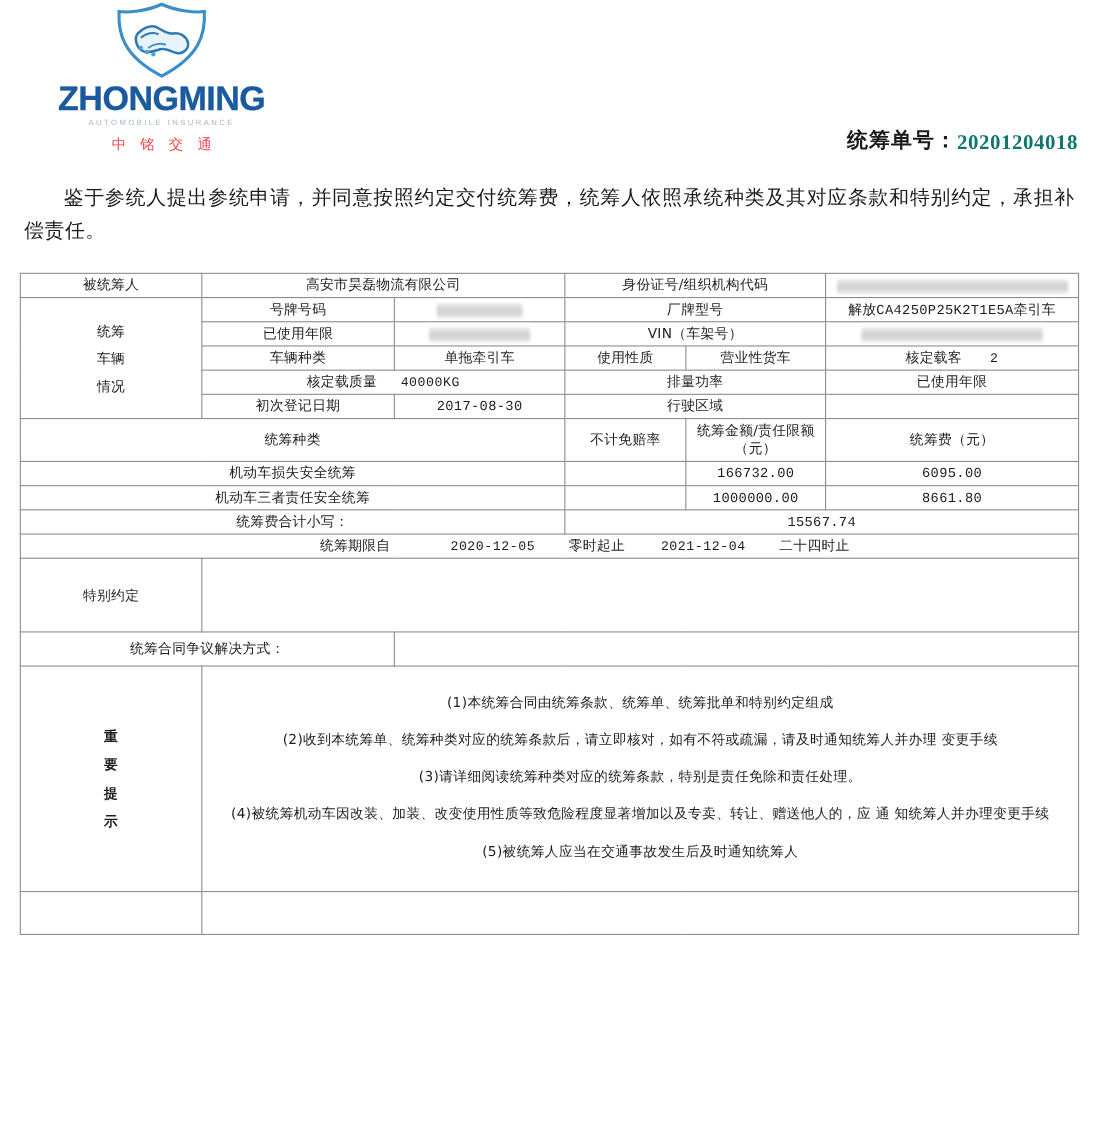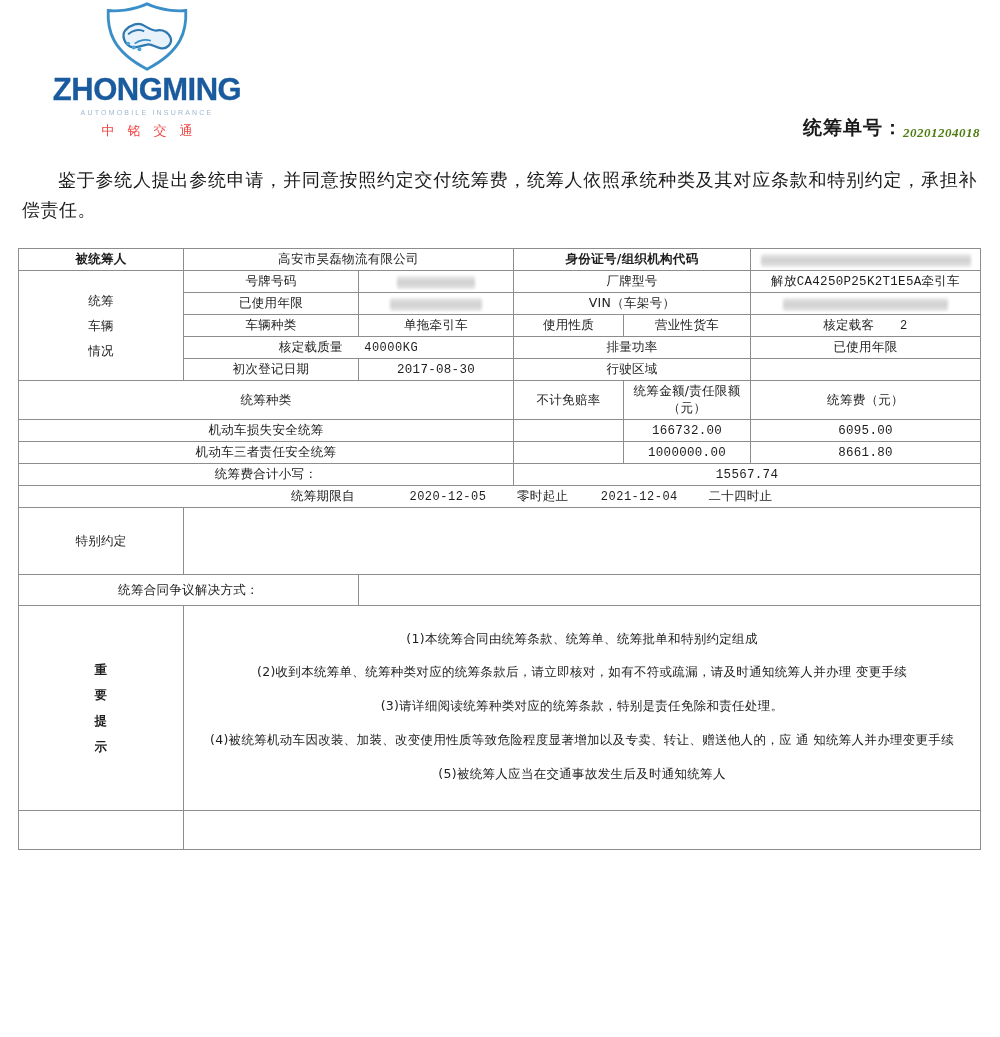--- a/index.html
+++ b/index.html
@@ -50,22 +50,22 @@
     border-radius:1px;filter:blur(1.2px);
   }
   .redact-a{width:72px;height:26px;margin-right:4px;}
   .redact-b{width:54px;height:24px;margin:0 1px;}
 
   .order-row{
     position:absolute;right:20px;top:115px;
     display:flex;align-items:flex-end;
   }
   .order-label{font-size:19px;font-weight:bold;letter-spacing:1px;}
-  .order-value{font-size:13px;font-weight:bold;color:#4d7c0f;letter-spacing:0.5px;
-    font-family:"Liberation Serif",serif;font-style:italic;}
+  .order-value{font-size:19px;font-weight:bold;color:#0f766e;letter-spacing:0.5px;
+    font-family:"Liberation Serif",serif;}
 
   
   .intro{
     position:absolute;left:22px;top:165px;width:955px;
     font-size:18px;line-height:1.65;letter-spacing:0.5px;text-align:justify;
   }
   .intro p{margin:0;text-indent:2em;}
 
   
   .tbl{
@@ -77,21 +77,21 @@
     border:1px solid #8d8d8d;
     font-size:12.5px;
     text-align:center;
     vertical-align:middle;
     padding:2px 3px;
     letter-spacing:0.3px;
     color:#1d1d1d;
   }
   .num{font-family:"Liberation Mono","DejaVu Sans Mono",monospace;font-size:12px;letter-spacing:0.5px;}
   .vstack{font-size:17px;font-weight:normal;line-height:2.0;letter-spacing:2px;}
-  .lbl{letter-spacing:0.6px;font-weight:bold;}
+  .lbl{letter-spacing:0.6px;}
   .left-pad{text-align:left;padding-left:10px;}
 
   .cell-blur{
     display:inline-block;height:13px;border-radius:2px;
     background:linear-gradient(180deg,#e8e8e8,#cfcfcf 50%,#e6e6e6);
     filter:blur(1.6px);vertical-align:middle;
   }
   .blur-w1{width:78px;}
   .blur-w2{width:92px;}
   .blur-w3{width:210px;}

